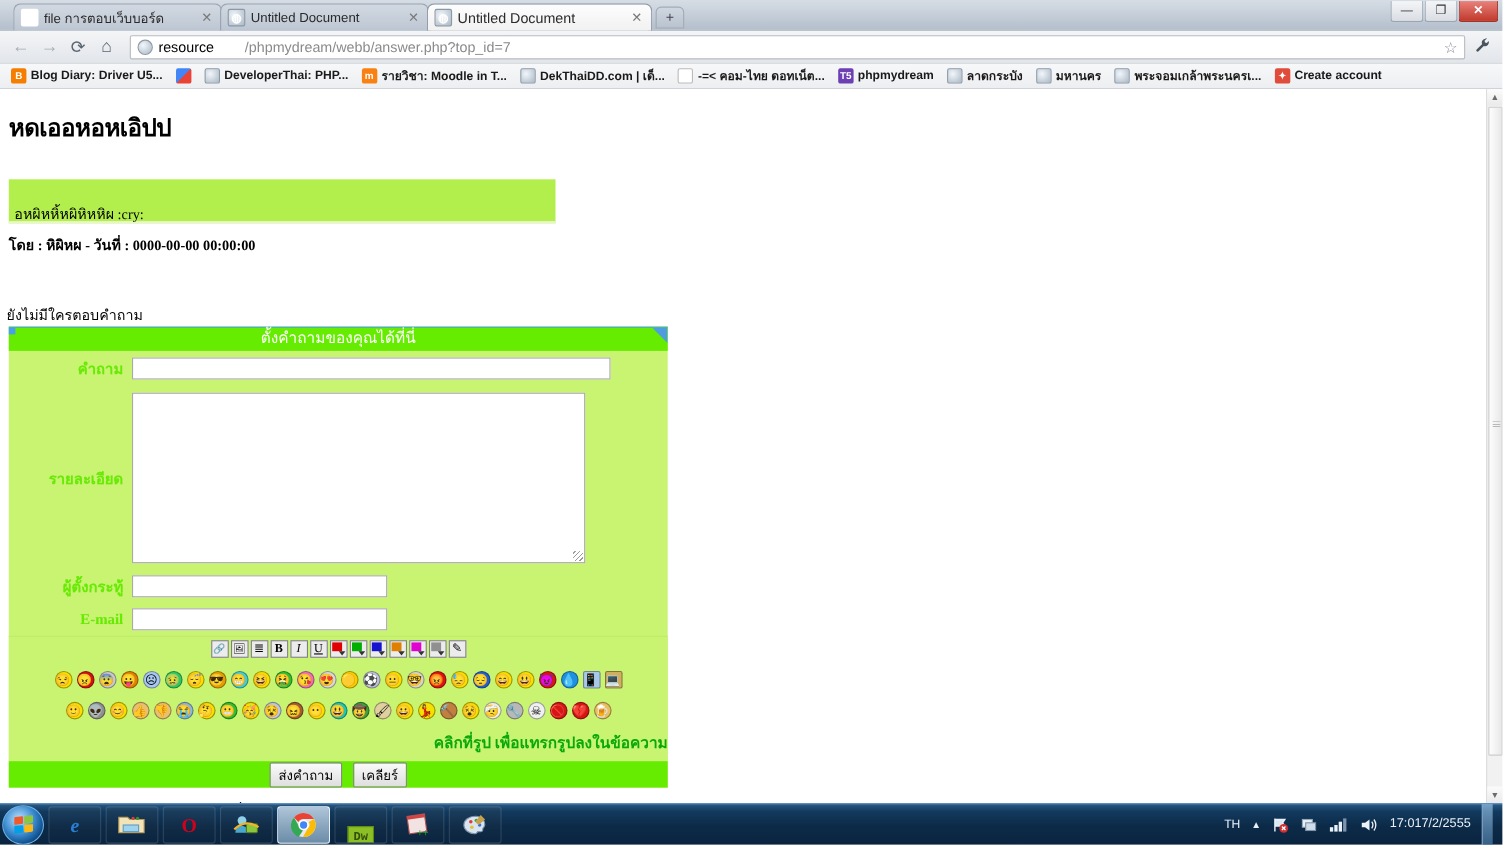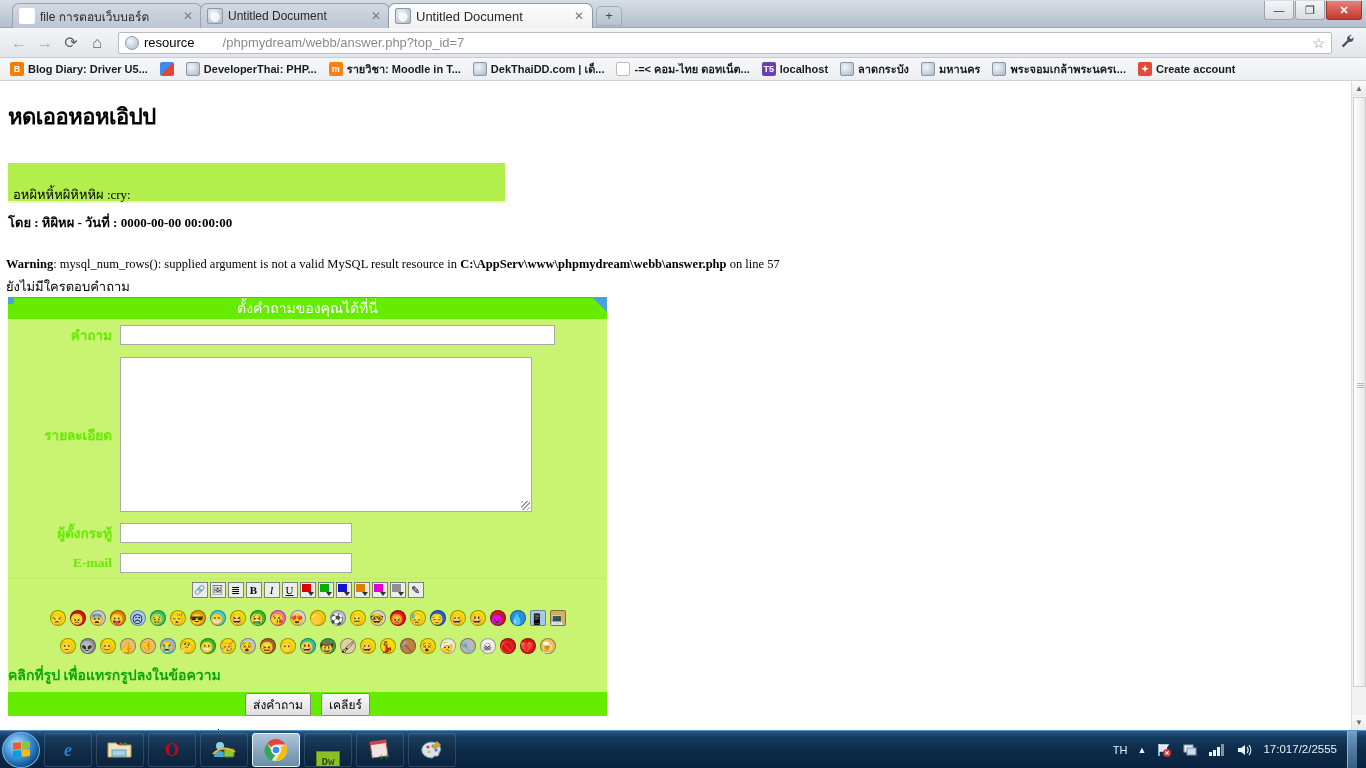--- a/index.html
+++ b/index.html
@@ -212,21 +212,21 @@
   .emopanel { background:#c8f472; padding:6px 0 2px; }
   .emorow { display:flex; justify-content:center; align-items:center; gap:4px; height:24px; margin-bottom:4px; }
   .emo {
     width:16px; height:16px; border-radius:50%;
     font-size:11px; line-height:16px; text-align:center;
     display:inline-block; flex:0 0 16px;
     border:1px solid rgba(0,0,0,.35);
   }
   .emo.sq { border-radius:2px; }
   .emohint {
-    text-align:left; color:#0aa80a; font-size:14px; font-weight:bold;
+    text-align:right; color:#0aa80a; font-size:14px; font-weight:bold;
     padding:2px 0 4px; font-family:"Liberation Serif", serif;
   }
   .btnrow {
     background:#66ec00; height:24px;
     display:flex; justify-content:center; align-items:center; gap:10px;
   }
   .fbtn {
     background:linear-gradient(#fafafa,#dedede); border:1px solid #888;
     font-size:12px; padding:1px 7px; color:#000;
     font-family:"Liberation Serif", serif; border-radius:2px;
@@ -344,21 +344,21 @@
     <div class="bk">
         <span class="bi bi-globe"></span>
         <span class="bl">DekThaiDD.com | เด็...</span>
       </div>
     <div class="bk">
         <span class="bi bi-c">C</span>
         <span class="bl">-=&lt; คอม-ไทย ดอทเน็ต...</span>
       </div>
     <div class="bk">
         <span class="bi bi-pma">T5</span>
-        <span class="bl">localhost</span>
+        <span class="bl">phpmydream</span>
       </div>
     <div class="bk">
         <span class="bi bi-globe"></span>
         <span class="bl">ลาดกระบัง</span>
       </div>
     <div class="bk">
         <span class="bi bi-globe"></span>
         <span class="bl">มหานคร</span>
       </div>
     <div class="bk">
@@ -374,23 +374,20 @@
   <div class="viewport">
 
     <div class="pagetitle">หดเออหอหเอิปป</div>
 
     <div class="postbox">
       <div class="ptext">อหผิหหิ้หผิหิหหิผ :cry:</div>
     </div>
 
     <div class="postmeta">โดย : หิผิหผ - วันที่ : 0000-00-00 00:00:00</div>
 
-    <div class="warnline">
-      <b>Warning</b><span>: mysql_num_rows(): supplied argument is not a valid MySQL result resource in </span><b>C:\AppServ\www\phpmydream\webb\answer.php</b><span> on line 57</span>
-    </div>
 
     <div class="noanswer">ยังไม่มีใครตอบคำถาม</div>
 
     <div class="formwrap">
 
       <div class="formhead">
         <span class="cornerL"></span>
         <span>ตั้งคำถามของคุณได้ที่นี่</span>
         <span class="cornerR"></span>
       </div>

